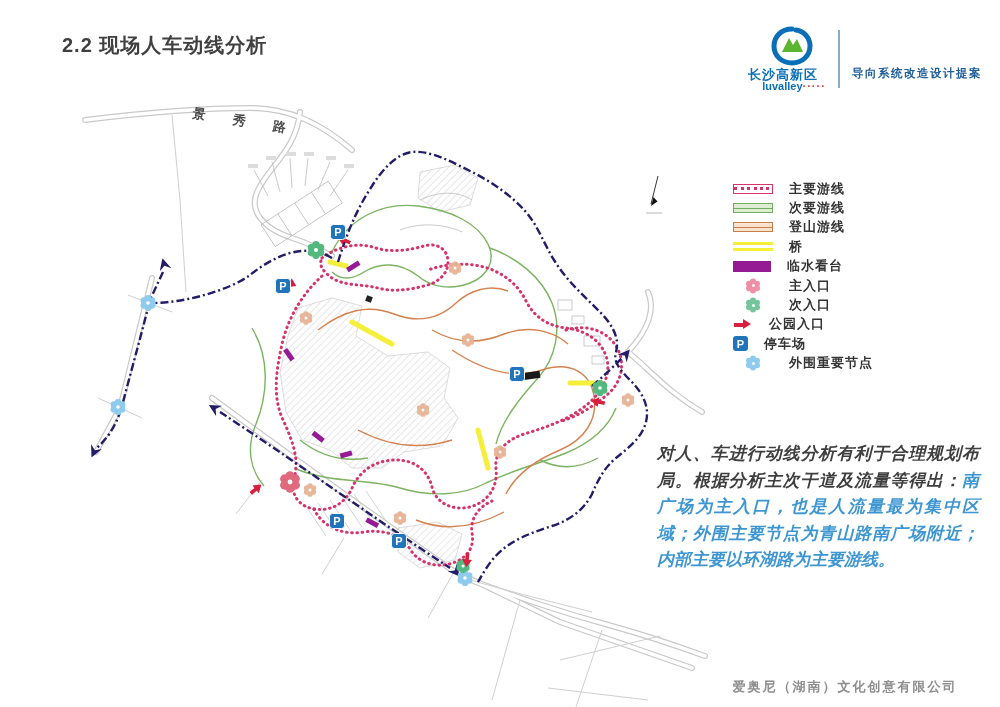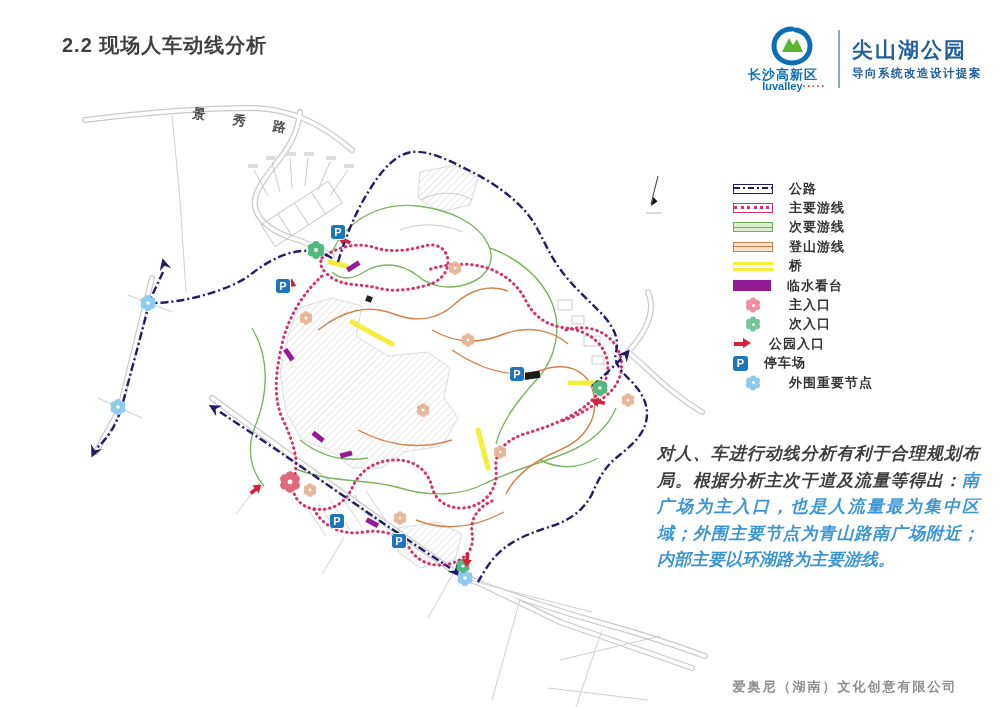--- a/index.html
+++ b/index.html
@@ -308,29 +308,24 @@
 <div class="page-title">2.2 现场人车动线分析</div>
 
 <div class="brand">
   <svg class="brand-logo" viewBox="0 0 44 40">
     <path d="M 22,3 C 11,3 4,11 4,20 C 4,30 12,37 22,37 C 32,37 40,30 40,20 C 40,12 34,5 26,4" fill="none" stroke="#0b6fb8" stroke-width="5" stroke-linecap="round"></path>
     <path d="M 12,26 L 19,12 L 23,19 L 27,13 L 33,26 Z" fill="#5cb531"></path>
   </svg>
   <div class="brand-district">长沙高新区</div>
   <div class="brand-latin"><span>luvalley</span><span class="dots">·····</span></div>
   <div class="brand-divider"></div>
-  <div class="brand-park">尖山湖公园</div>
   <div class="brand-sub">导向系统改造设计提案</div>
 </div>
 
 <div class="legend">
-  <div class="lg-row">
-    <span class="lg-sym sym-road"></span>
-    <span class="lg-label">公路</span>
-  </div>
 
   <div class="lg-row">
     <span class="lg-sym sym-main-route"></span>
     <span class="lg-label">主要游线</span>
   </div>
 
   <div class="lg-row">
     <span class="lg-sym sym-secondary-route"></span>
     <span class="lg-label">次要游线</span>
   </div>

